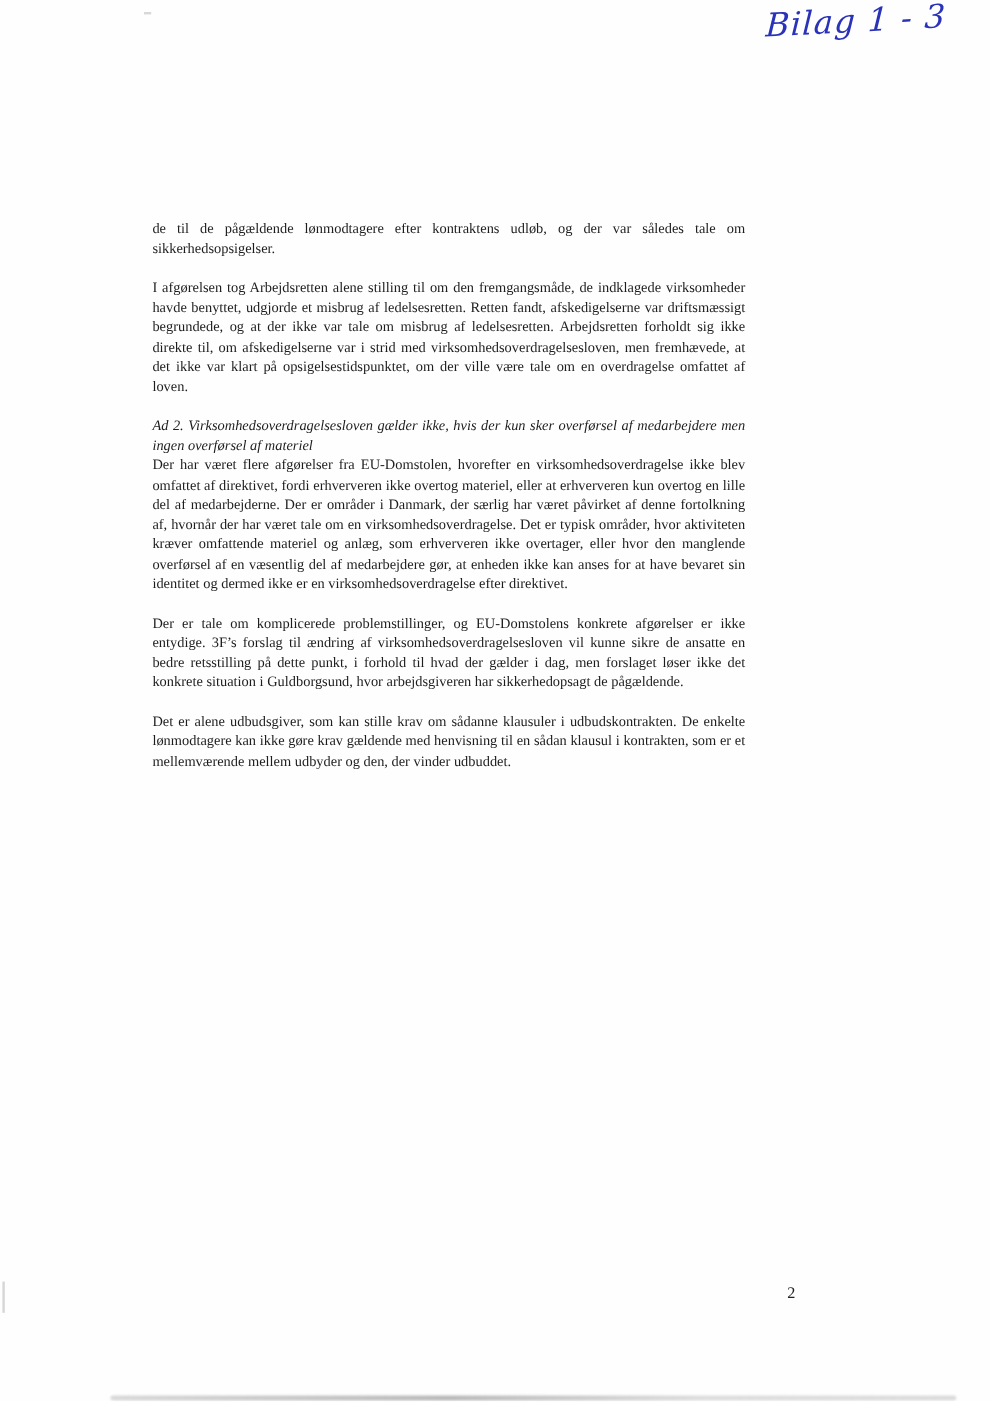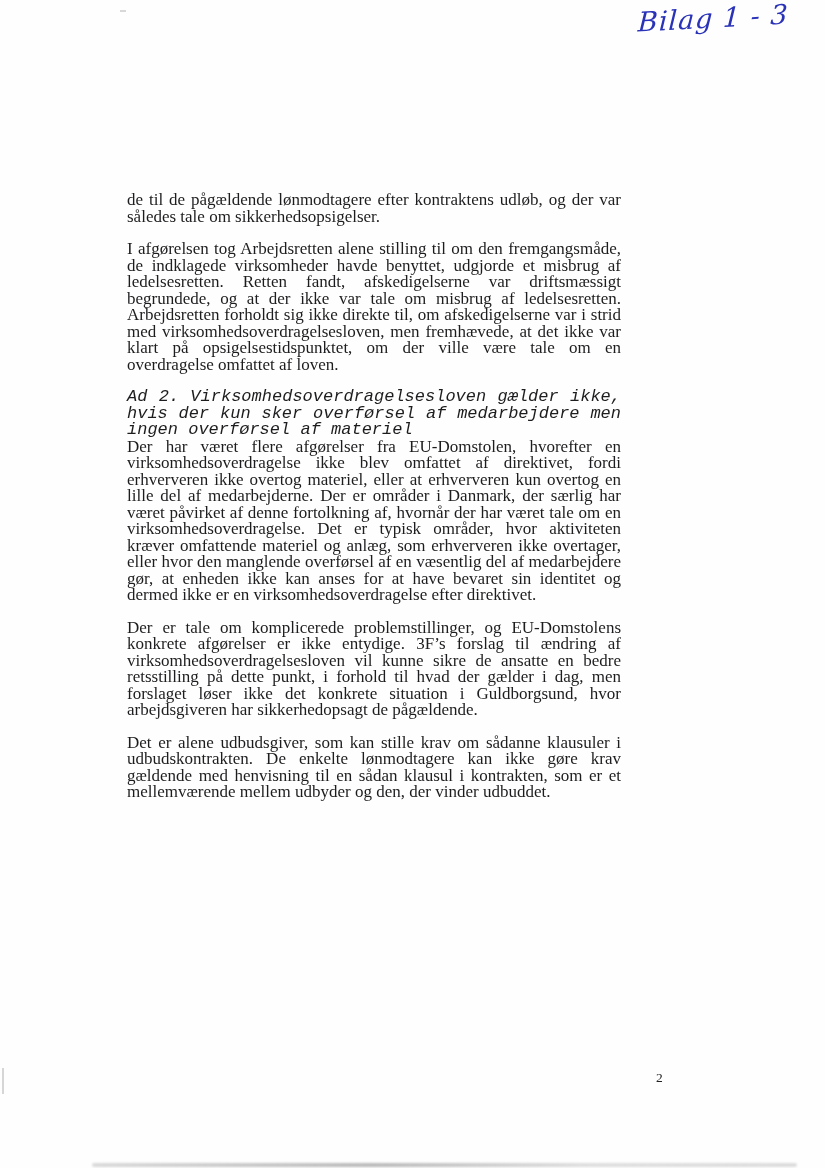--- a/index.html
+++ b/index.html
@@ -23,32 +23,31 @@
     width: 170px;
     font-family: "DejaVu Serif", serif;
     font-style: italic;
     font-size: 27px;
     letter-spacing: 1px;
     transform: rotate(-3deg) skewX(-6deg);
     white-space: nowrap;
   }
   .content {
     position: absolute;
-    top: 192px;
+    top: 182px;
     left: 127px;
     width: 494px;
-    font-size: 17px;
+    font-size: 12px;
     line-height: 16.5px;
     text-align: justify;
   }
   .block { margin: 0 0 16px 0; }
   .block.heading {
     font-style: italic;
     margin-bottom: 0;
-    font-family: Liberation Mono, monospace;
   }
   .page-number {
     position: absolute;
     left: 656px;
     top: 1070px;
     font-size: 13.5px;
     color: #222;
   }
   .scan-edge-bottom {
     position: absolute;

